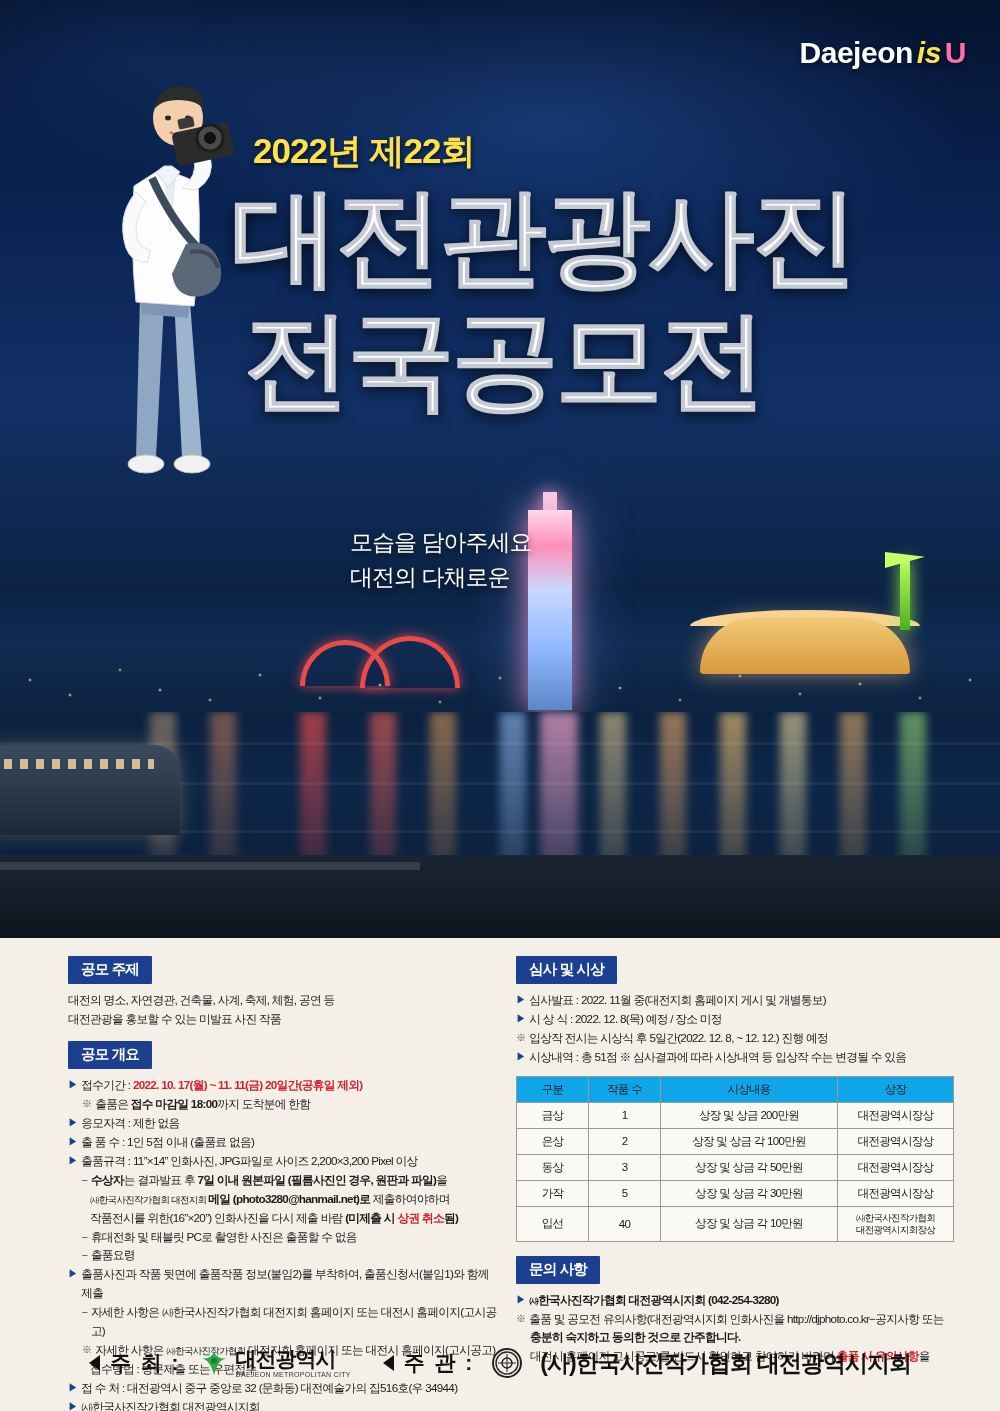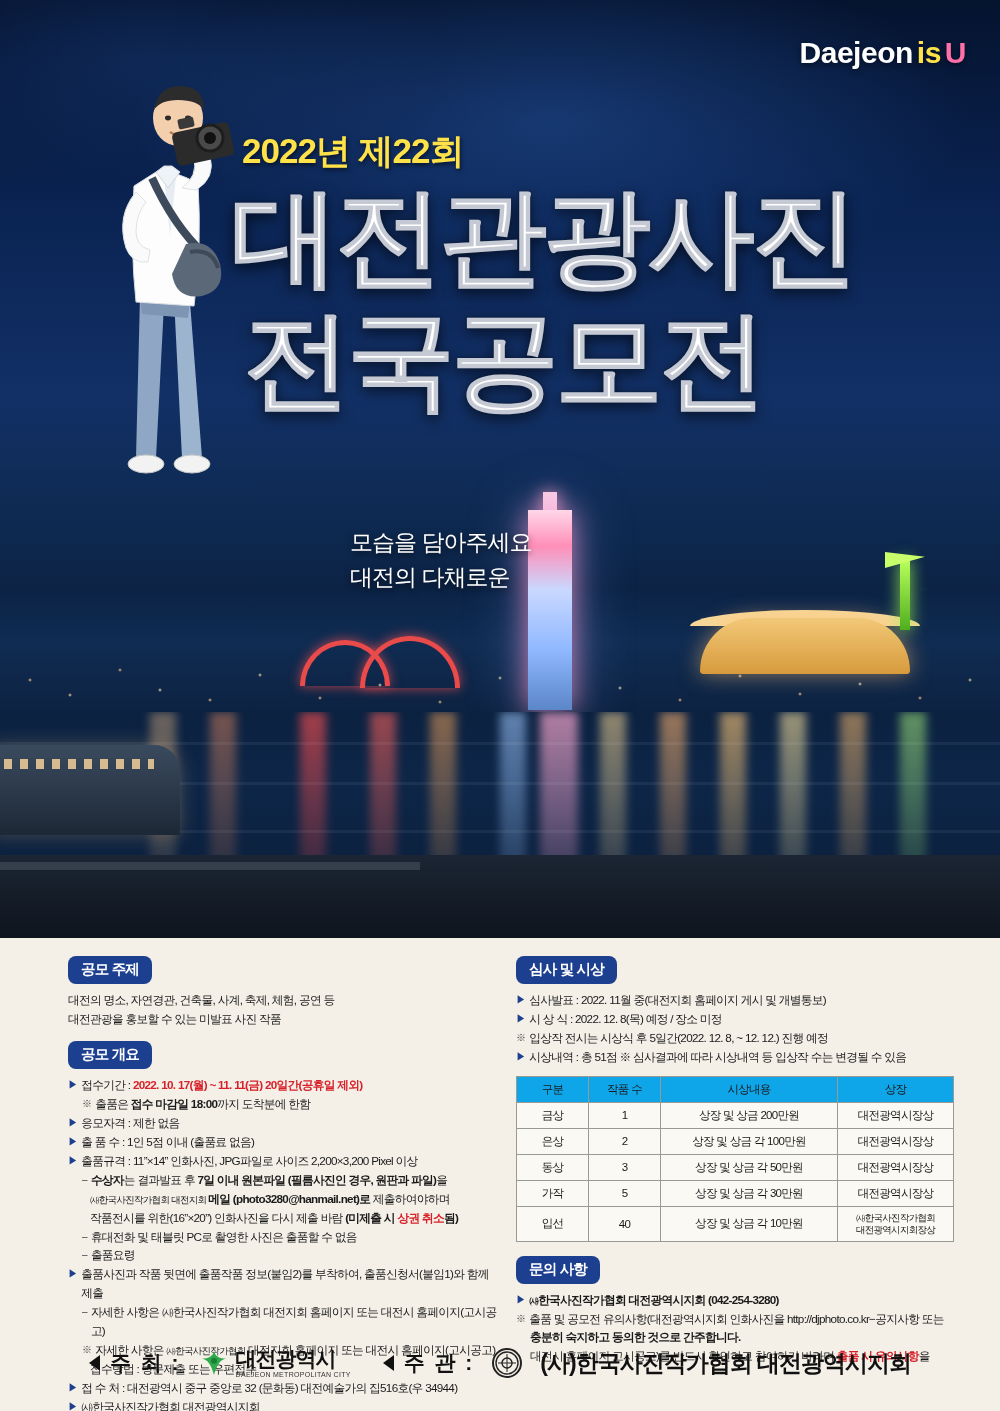--- a/index.html
+++ b/index.html
@@ -136,26 +136,26 @@
     background: #39434f; opacity: .9;
   }
 
   
   .bi-logo {
     position: absolute; right: 34px; top: 36px;
     font-size: 30px; font-weight: bold; letter-spacing: -.5px;
     color: #fff; text-shadow: 0 2px 5px rgba(0,0,0,.5);
     display: flex; align-items: center; gap: 4px;
   }
-  .bi-logo .is { color: #ffe24a; }
+  .bi-logo .is { color: #ffe24a; font-style: italic; }
   .bi-logo .u { color: #ff6fa8; }
 
   
   .title-year {
-    position: absolute; left: 242px; top: 128px;
+    position: absolute; left: 253px; top: 128px;
     font-size: 35px; font-weight: bold; color: #ffe24a;
     letter-spacing: -1px;
     text-shadow: 1px 2px 4px rgba(0,0,0,.6);
   }
   .title-main1, .title-main2 {
     position: absolute; color: #fff; font-weight: bold;
     letter-spacing: -4px;
     text-shadow: 0 4px 14px rgba(0,0,0,.65), 0 0 2px rgba(0,0,0,.4);
     -webkit-text-stroke: 2px rgba(20,40,80,.25);
   }
@@ -172,21 +172,21 @@
 
   
   .info {
     position: absolute; left: 0; top: 938px; width: 1000px; height: 473px;
     background: #f4f0e8;
   }
   .sect-head {
     display: inline-block;
     background: #1c3f8f; color: #fff; font-weight: bold;
     font-size: 14.5px; padding: 4px 13px 5px; letter-spacing: -.8px;
-    border-radius: 8px;
+    border-radius: 1px;
   }
   .col-left { position: absolute; left: 68px; top: 18px; width: 430px; }
   .col-right { position: absolute; left: 516px; top: 18px; width: 502px; }
 
   .body-text { font-size: 11.7px; color: #1a1a1a; line-height: 1.62; letter-spacing: -.7px; }
   .body-text .row { display: flex; gap: 4px; align-items: flex-start; }
   .mark { flex: 0 0 auto; color: #1c3f8f; font-size: 10px; line-height: 1.75; }
   .mark.gray { color: #444; }
   .indent { padding-left: 14px; }
   .indent2 { padding-left: 22px; }

